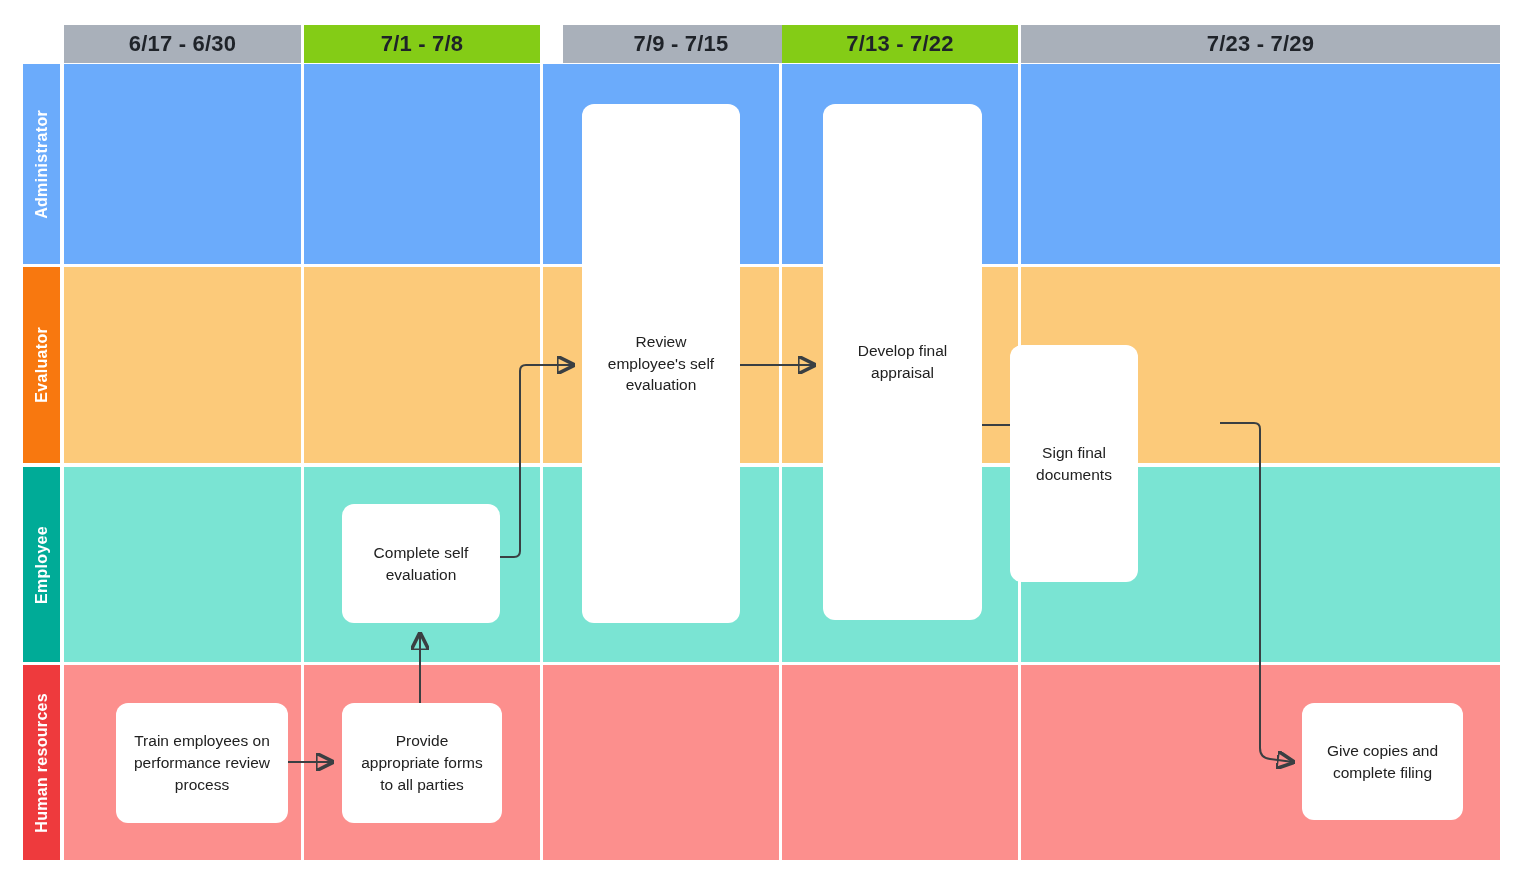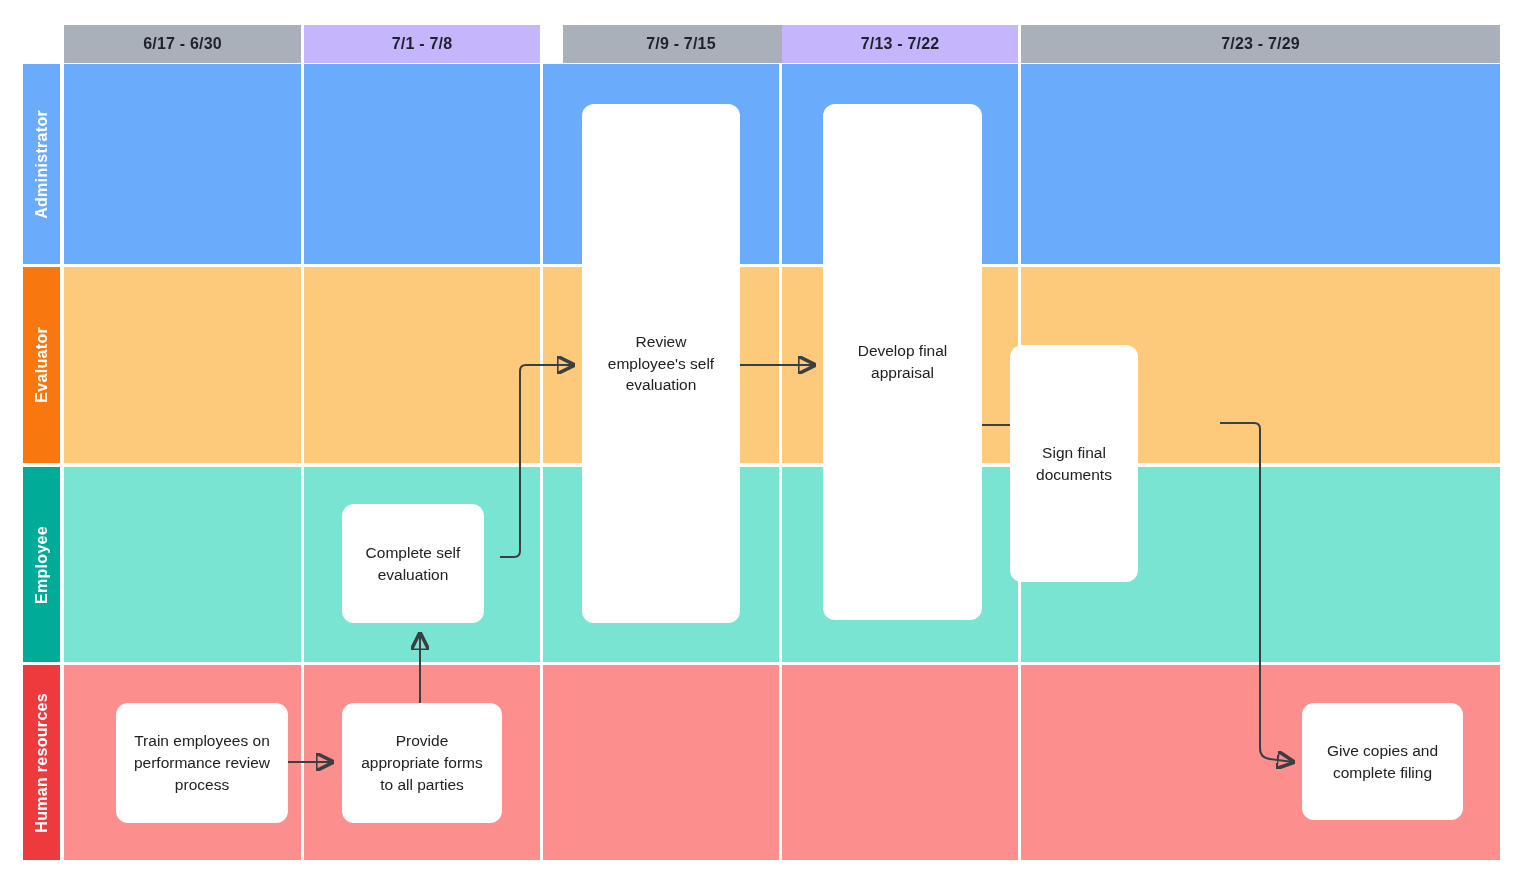--- a/index.html
+++ b/index.html
@@ -7,25 +7,25 @@
     position:relative;
     width:1529px;height:891px;
     background:#ffffff;
     font-family:"Liberation Sans","DejaVu Sans",sans-serif;
     overflow:hidden;
   }
   
   .hcell{
     position:absolute;top:25px;height:38px;
     display:flex;align-items:center;justify-content:center;
-    font-weight:bold;font-size:16px;color:#1f2329;
+    font-weight:bold;font-size:22px;color:#1f2329;
     letter-spacing:.2px;
   }
   .hcell.dark{background:#a9b0ba;}
-  .hcell.light{background:#c4b5fd;}
+  .hcell.light{background:#84cc16;}
   
   .rowlabel{
     position:absolute;left:23px;width:37px;
     display:flex;align-items:center;justify-content:center;
   }
   .rowlabel span{
     writing-mode:vertical-rl;
     transform:rotate(180deg);
     color:#ffffff;font-weight:bold;font-size:16px;
     white-space:nowrap;letter-spacing:.3px;
@@ -110,21 +110,21 @@
     <path d="M982,425 L1053,425" marker-end="url(#arrow)"></path>
     <path d="M1220,423 L1254,423 Q1260,423 1260,429 L1260,748 Q1260,758 1270,759 L1293,762" marker-end="url(#arrow)"></path>
   </svg>
 
   <div class="card" style="left:116px; top:703px;width:172px;height:120px;">
       <span>Train employees on performance review process</span>
     </div>
   <div class="card" style="left:342px; top:703px;width:160px;height:120px;">
       <span>Provide appropriate forms to all parties</span>
     </div>
-  <div class="card" style="left:342px; top:504px;width:142px;height:119px;">
+  <div class="card" style="left:342px; top:504px;width:158px;height:119px;">
       <span>Complete self evaluation</span>
     </div>
   <div class="card" style="left:582px; top:104px;width:158px;height:519px;">
       <span>Review employee's self evaluation</span>
     </div>
   <div class="card" style="left:823px; top:104px;width:159px;height:516px;">
       <span>Develop final appraisal</span>
     </div>
   <div class="card" style="left:1010px;top:345px;width:128px;height:237px;">
       <span>Sign final documents</span>

